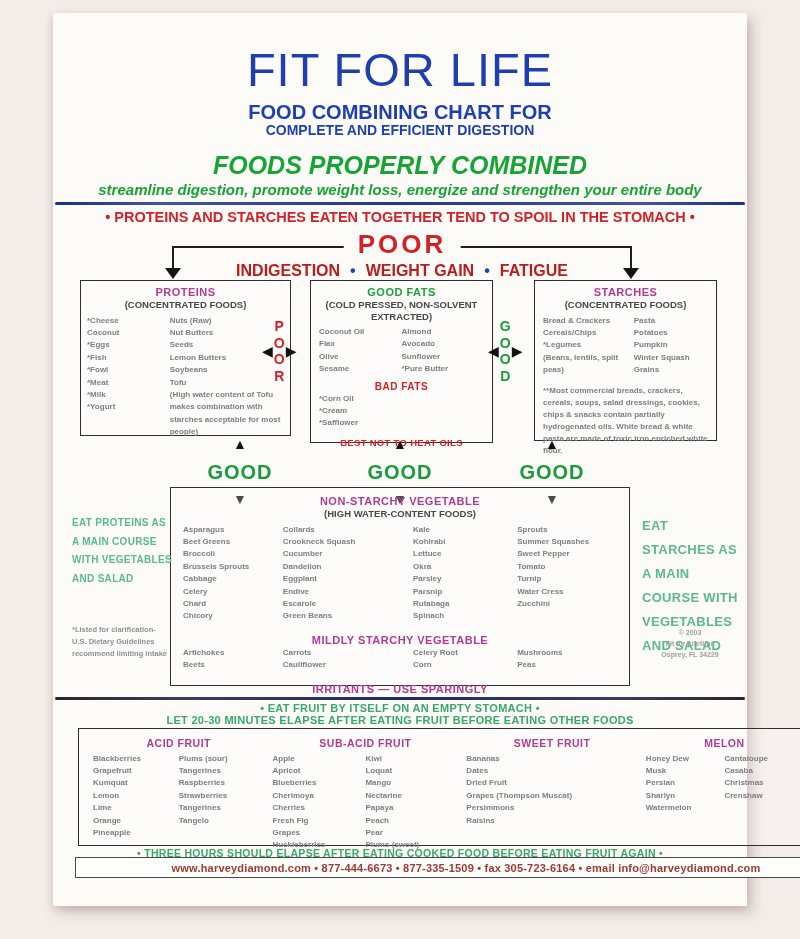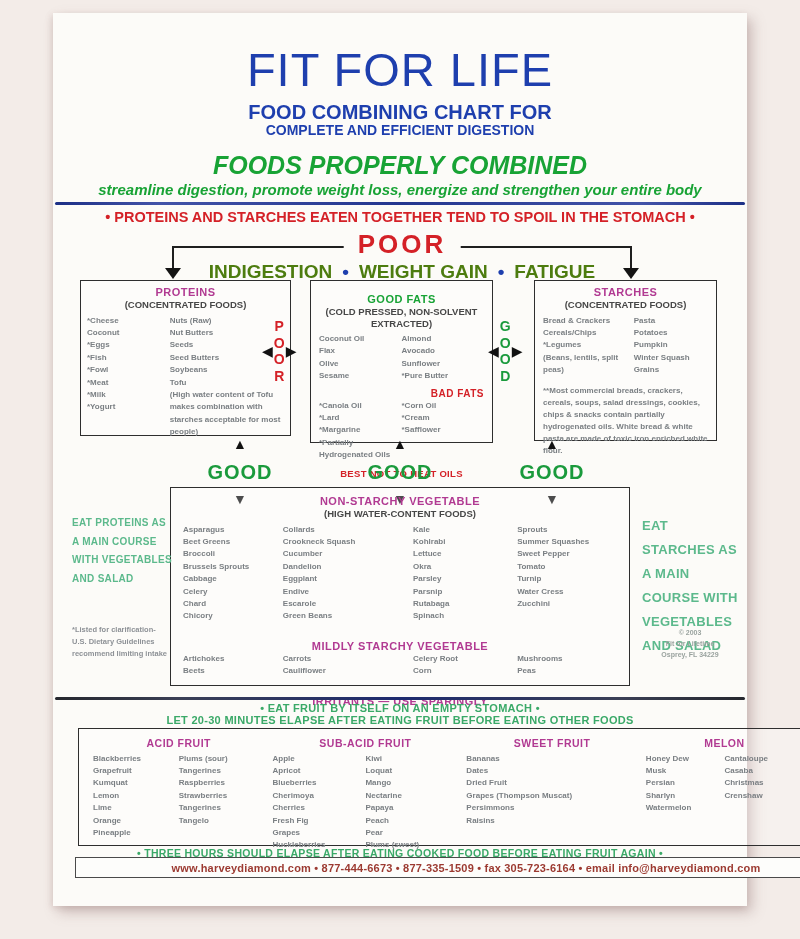--- a/index.html
+++ b/index.html
@@ -23,29 +23,29 @@
   
   .bracket{left:172px;top:246px;width:456px;height:20px;border-top:2.5px solid #1f1f1f;
            border-left:2.5px solid #1f1f1f;border-right:2.5px solid #1f1f1f;}
   .poor-label{position:absolute;top:-17px;left:50%;transform:translateX(-50%);background:#fcfbf8;
               padding:0 14px;color:#d42127;font-size:26px;font-weight:bold;letter-spacing:3px;line-height:1;}
   .tri-down{position:absolute;bottom:-11px;width:0;height:0;border-left:8px solid transparent;
             border-right:8px solid transparent;border-top:11px solid #141414;}
   .tri-down.tl{left:-9px;} .tri-down.tr{right:-9px;}
   .effects{position:absolute;top:13px;left:0;width:100%;display:flex;justify-content:center;
            font-size:17px;font-weight:bold;}
-  .effects .li{color:#4d7c0f;font-size:19px;line-height:1.2;}
+  .effects .li{color:#b91c1c;font-size:16px;line-height:1.2;}
   .effects .li:not(:first-child)::before{content:"\2022";color:#1e3fae;margin:0 10px;}
   
   .box{position:absolute;border:1.6px solid #2e2e2e;padding:5px 6px;box-sizing:border-box;background:rgba(255,255,255,.25);}
   .box-proteins{left:80px;top:280px;width:211px;height:156px;}
-  .box-fats{left:310px;top:280px;width:183px;height:163px;padding:12px 8px;}
+  .box-fats{left:310px;top:280px;width:183px;height:163px;padding:5px 8px;}
   .box-starches{left:534px;top:280px;width:183px;height:161px;padding:5px 8px;}
   .bt{text-align:center;font-weight:bold;font-size:11px;letter-spacing:.5px;line-height:1.2;}
-  .bt-magenta{color:#b13a92;} .bt-green{color:#18a335;} .bt-red{color:#d42127;font-size:10px;margin-top:5px;text-align:right;}
+  .bt-magenta{color:#b13a92;} .bt-green{color:#18a335;} .bt-red{color:#d42127;font-size:10px;margin-top:5px;}
   .bsub{text-align:center;font-weight:bold;font-size:9.5px;color:#474747;line-height:1.2;margin-bottom:4px;}
   .cols{display:flex;}
   .li{font-size:8px;font-weight:bold;color:#7a7f83;line-height:1.55;}
   .pc1{width:42%;} .pc2{width:58%;}
   .fc{width:50%;}
   .sc1{width:55%;} .sc2{width:45%;}
   .bfoot{color:#d42127;text-align:center;font-weight:bold;font-size:9.5px;margin-top:7px;letter-spacing:.3px;}
   .bnote{font-size:8px;font-weight:bold;color:#7a7f83;line-height:1.5;margin-top:8px;}
   
   .vconn{position:absolute;display:flex;align-items:center;}
@@ -56,21 +56,21 @@
   .vconn-poor .vletters .li{color:#d42127;}
   .vconn-good .vletters .li{color:#1a9a3c;}
   
   .goodcol{position:absolute;top:438px;width:84px;display:flex;flex-direction:column;align-items:center;line-height:1;}
   .g1{left:198px;} .g2{left:358px;} .g3{left:510px;}
   .varrow{font-size:14px;color:#111;line-height:.9;}
   .goodtxt{font-size:20px;font-weight:bold;color:#1a9a3c;letter-spacing:1px;margin:11px;}
   
   .box-veg{left:170px;top:487px;width:460px;height:199px;padding:7px 12px;}
   .vc1{width:23%;} .vc2{width:30%;} .vc3{width:24%;} .vc4{width:23%;}
-  .mt{margin-top:17px;}
+  .mt{margin-top:11px;}
   .irr-row{display:flex;justify-content:space-evenly;padding:0 2px;}
   
   .side{position:absolute;width:100px;font-weight:bold;}
   .sl{left:72px;top:514px;color:#5cb98c;font-size:10px;line-height:1.85;letter-spacing:.3px;}
   .slf{left:72px;top:624px;color:#8d9196;font-size:7.5px;line-height:1.6;font-weight:bold;width:96px;}
   .sr{left:642px;top:514px;color:#5cb98c;font-size:13px;line-height:1.85;letter-spacing:.3px;}
   .src{left:645px;top:627px;color:#9aa39f;font-size:7px;text-align:center;line-height:1.6;width:90px;font-weight:bold;}
   
   .fi{position:absolute;left:55px;width:690px;text-align:center;font-weight:bold;color:#3aa968;letter-spacing:.3px;}
   .fi1{top:702px;font-size:11px;} .fi2{top:714px;font-size:11px;} .fi3{top:847px;font-size:10.5px;}
@@ -120,21 +120,21 @@
           <div class="li">*Fish</div>
           <div class="li">*Fowl</div>
           <div class="li">*Meat</div>
           <div class="li">*Milk</div>
           <div class="li">*Yogurt</div>
         </div>
       <div class="pc2">
           <div class="li">Nuts (Raw)</div>
           <div class="li">Nut Butters</div>
           <div class="li">Seeds</div>
-          <div class="li">Seed Butters</div>
+          <div class="li">Lemon Butters</div>
           <div class="li">Soybeans</div>
           <div class="li">Tofu</div>
           <div class="li">(High water content of Tofu makes combination with starches acceptable for most people)</div>
         </div>
     </div>
   </div>
 
   <div class="vconn vconn-poor">
     <span class="harrow">◀</span>
     <div class="vletters">
@@ -158,26 +158,20 @@
         </div>
       <div class="fc">
           <div class="li">Almond</div>
           <div class="li">Avocado</div>
           <div class="li">Sunflower</div>
           <div class="li">*Pure Butter</div>
         </div>
     </div>
     <div class="bt bt-red">BAD FATS</div>
     <div class="cols">
-      <div class="fc">
-          <div class="li">*Canola Oil</div>
-          <div class="li">*Lard</div>
-          <div class="li">*Margarine</div>
-          <div class="li">*Partially Hydrogenated Oils</div>
-        </div>
       <div class="fc">
           <div class="li">*Corn Oil</div>
           <div class="li">*Cream</div>
           <div class="li">*Safflower</div>
         </div>
     </div>
     <div class="bfoot">BEST NOT TO HEAT OILS</div>
   </div>
 
   <div class="vconn vconn-good">

